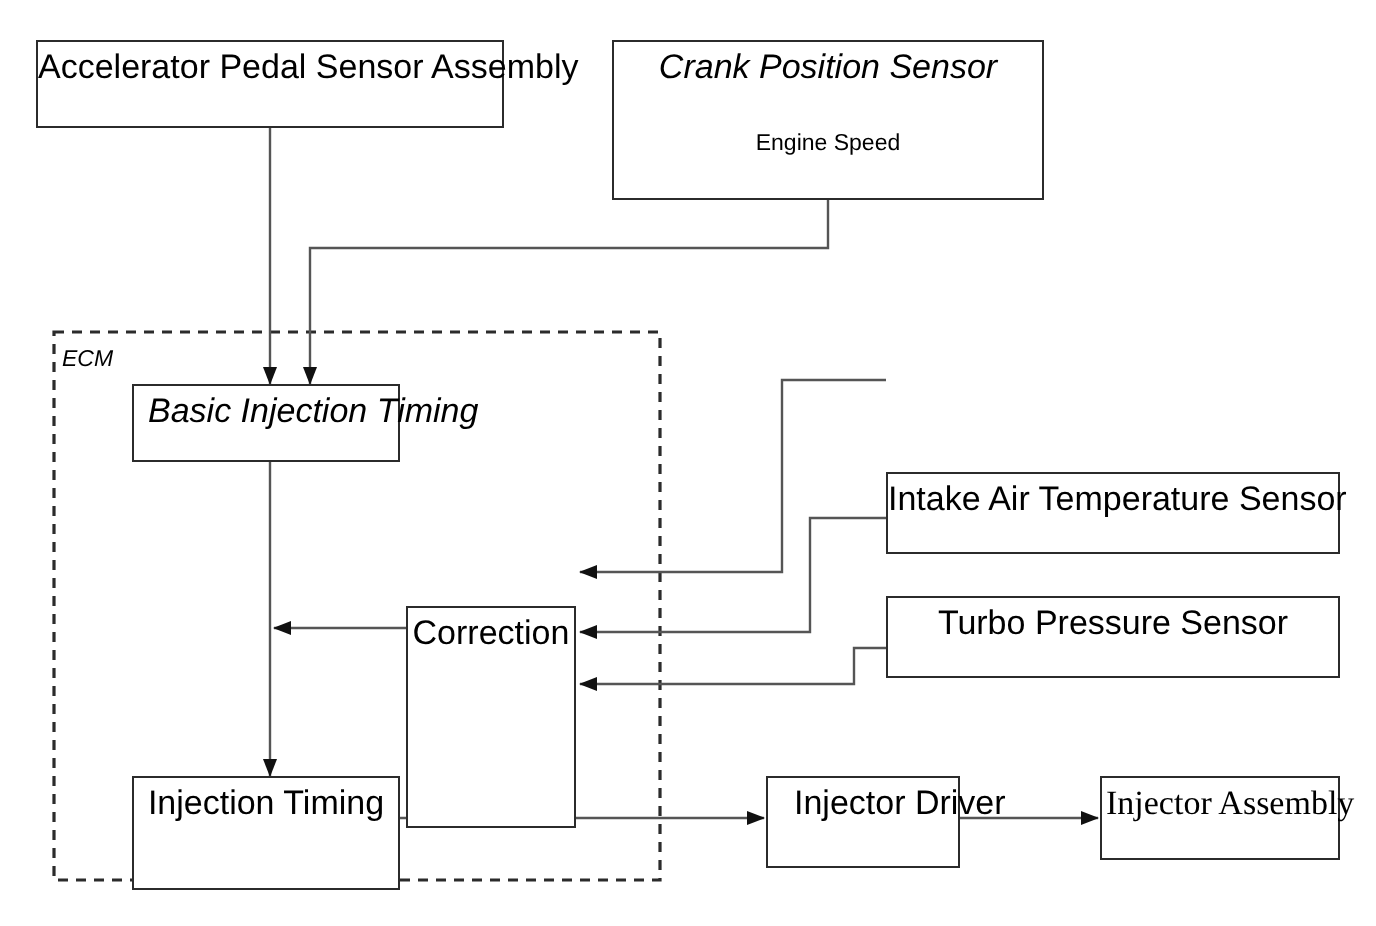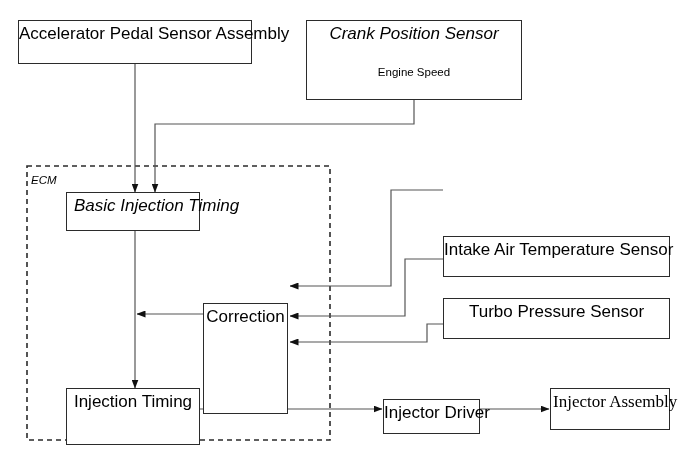--- a/index.html
+++ b/index.html
@@ -102,17 +102,17 @@
 
   <div class="node" style="left:203px; top:257px; width:85px; height:111px;margin-top:46px;">Correction</div>
 
   <div class="node" style="left:66px; top:388px; width:134px; height:57px;">Injection Timing</div>
 
 
   <div class="node" style="left:443px; top:236px; width:227px; height:41px;">Intake Air Temperature Sensor</div>
 
   <div class="node" style="left:443px; top:298px; width:227px; height:41px;">Turbo Pressure Sensor</div>
 
-  <div class="node" style="left:383px; top:399px; width:97px; height:35px; text-align:left; padding-left:0;">Injector Driver</div>
+  <div class="node" style="left:383px; top:388px; width:97px; height:46px; text-align:left; padding-left:13px;">Injector Driver</div>
 
   <div class="node" style="left:550px; top:388px; width:120px; height:42px; text-align:left; padding-left:2px;font-family:Liberation Serif, serif;">Injector Assembly</div>
 
 </div>
 
 </body></html>

